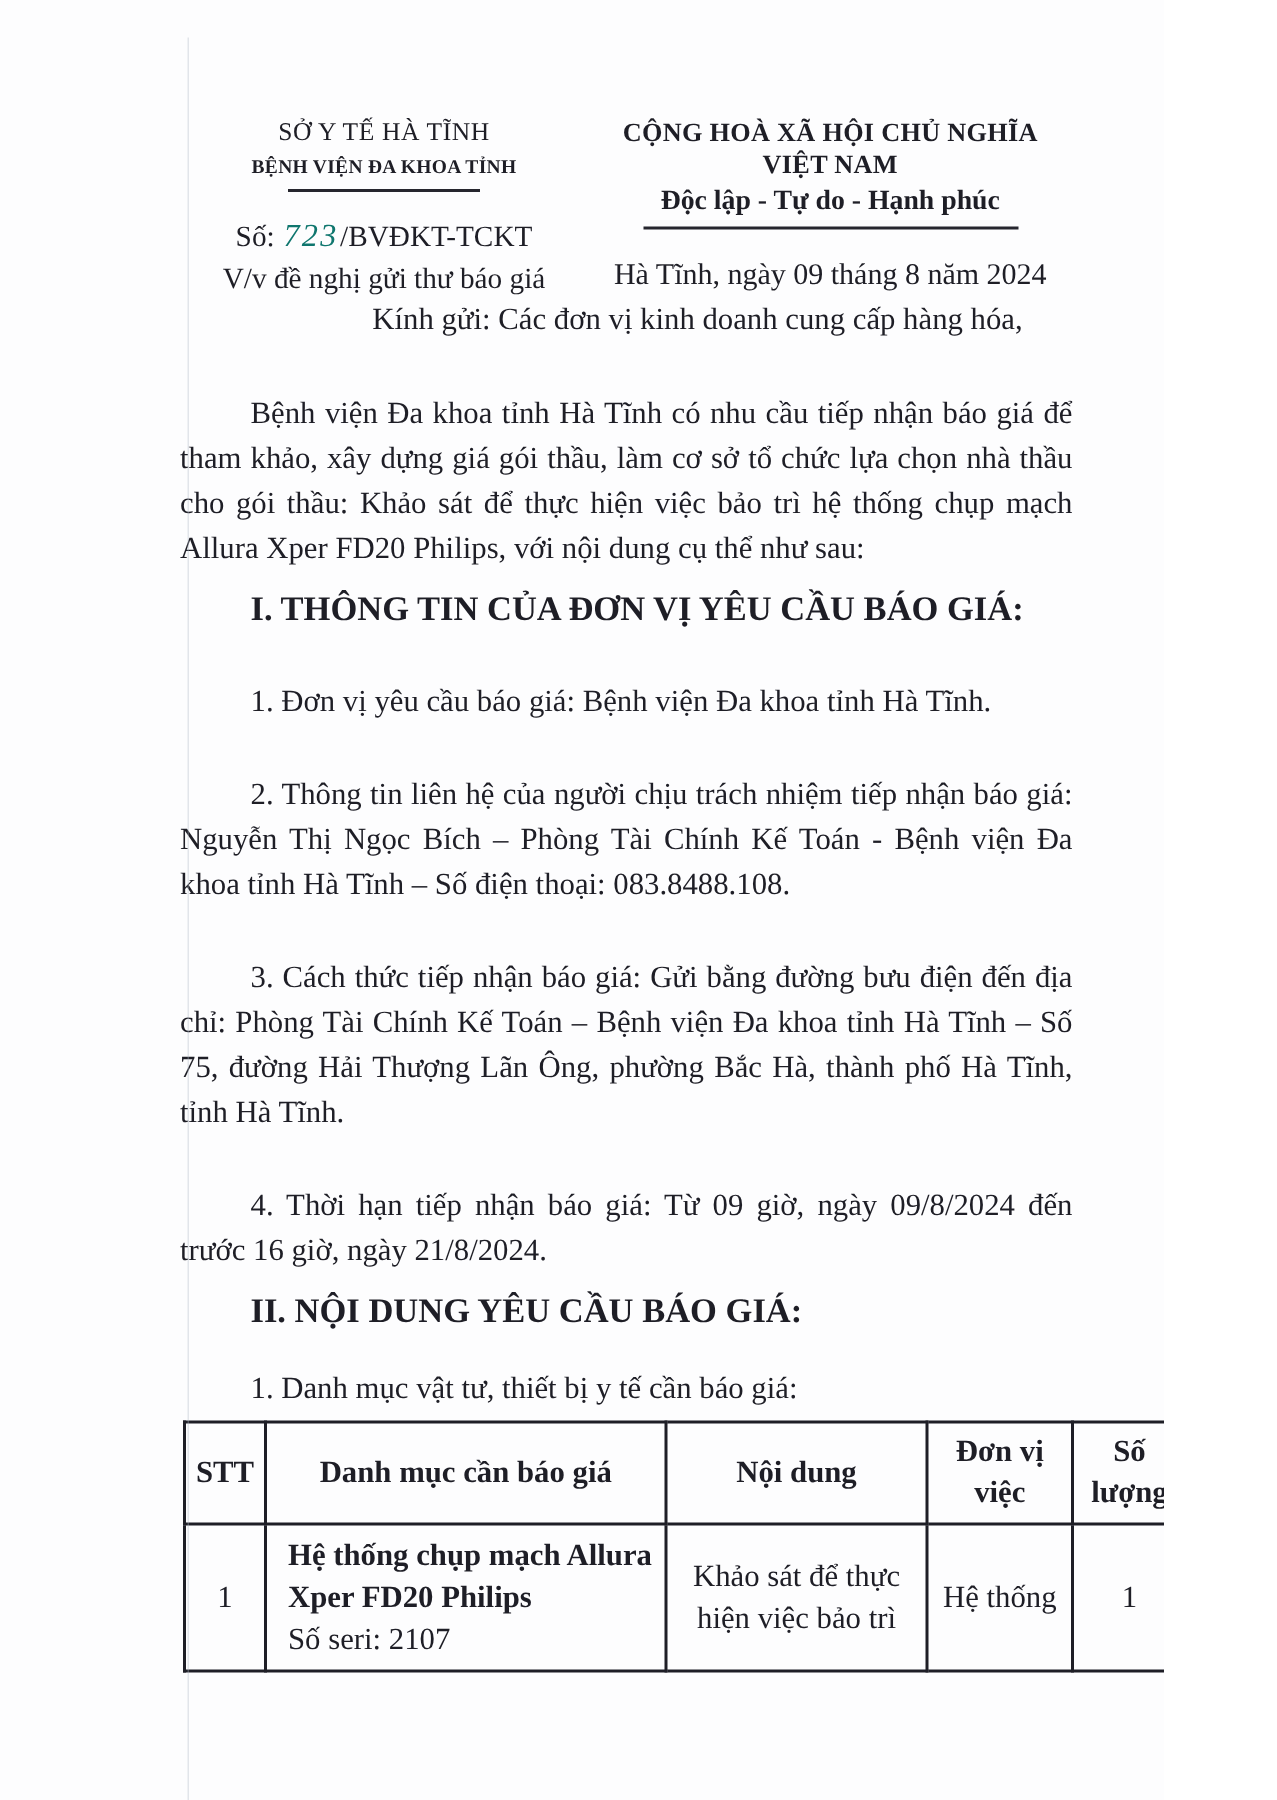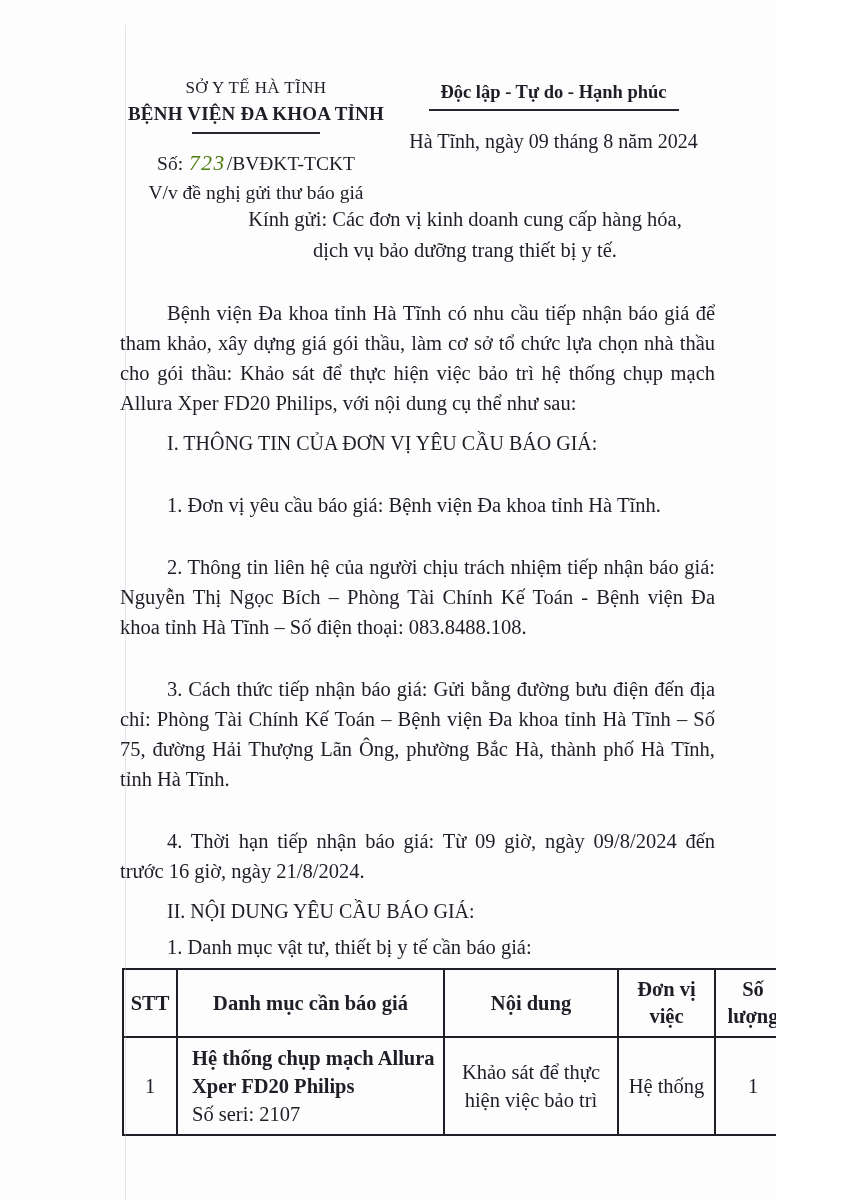--- a/index.html
+++ b/index.html
@@ -19,27 +19,27 @@
     position: absolute;
     left: 125px; top: 25px; bottom: 0;
     width: 1px;
     background: rgba(175, 182, 198, 0.35);
   }
   
   .doc-header { display: flex; }
   .hdr-left  { width: 272px; text-align: center; flex: none; }
   .hdr-right { flex: 1; text-align: center; }
   .org-sup   { font-size: 17px; letter-spacing: 0.4px; }
-  .org-main  { font-size: 19px; font-weight: bold; margin-top: 5px; letter-spacing: 0.2px; }
+  .org-main  { font-size: 13px; font-weight: bold; margin-top: 5px; letter-spacing: 0.2px; }
   .rule      { height: 2px; background: #26262e; }
   .rule-left { width: 128px; margin: 7px auto 0; }
   .rule-right{ width: 250px; margin: 6px auto 0; }
   .doc-no    { margin-top: 17px; font-size: 19.5px; }
   .handwritten {
-    color: #4d7c0f;
+    color: #0f766e;
     font-style: italic;
     font-size: 21.5px;
     letter-spacing: 1.5px;
     padding: 0 1px;
   }
   .doc-subject { margin-top: 6px; font-size: 19.5px; }
   .nat-line1 { font-size: 17.5px; font-weight: bold; letter-spacing: 0.2px; }
   .nat-line2 { font-size: 18.5px; font-weight: bold; margin-top: 4px; }
   .dateline  { margin-top: 19px; font-size: 20px; }
   
@@ -52,26 +52,26 @@
   
   .para {
     font-size: 20.5px;
     line-height: 30px;
     text-align: justify;
     margin: 4px 0 0 0;
   }
   .indent { text-indent: 47px; margin-top: 32px; }
   .intro  { }
   .sec-heading {
-    font-size: 20px;
-    font-weight: normal;
+    font-size: 23px;
+    font-weight: bold;
     line-height: 30px;
     margin: 10px 0 0 47px;
   }
-  .sec2-intro { margin-top: 6px; margin-left: 47px; text-align: left; }
+  .sec2-intro { margin-top: 22px; margin-left: 47px; text-align: left; }
   
   .quote-table {
     margin: 6px 0 0 2px;
     border-collapse: collapse;
     table-layout: fixed;
     width: 668px;
   }
   .quote-table th, .quote-table td {
     border: 2px solid #1e1e26;
     font-size: 20.5px;
@@ -104,29 +104,29 @@
       <div class="org-sup">SỞ Y TẾ HÀ TĨNH</div>
       <div class="org-main">BỆNH VIỆN ĐA KHOA TỈNH</div>
       <div class="rule rule-left"></div>
       <div class="doc-no">
         <span>Số:</span>
         <span class="handwritten">723</span><span>/BVĐKT-TCKT</span>
       </div>
       <div class="doc-subject">V/v đề nghị gửi thư báo giá</div>
     </div>
     <div class="hdr-right">
+      <div class="nat-line1">CỘNG HOÀ XÃ HỘI CHỦ NGHĨA VIỆT NAM</div>
       <div class="nat-line2">Độc lập - Tự do - Hạnh phúc</div>
       <div class="rule rule-right"></div>
       <div class="dateline">Hà Tĩnh, ngày 09 tháng 8 năm 2024</div>
     </div>
   </header>
 
   <div class="salutation">
     <div>Kính gửi: Các đơn vị kinh doanh cung cấp hàng hóa,</div>
-    <div>dịch vụ bảo dưỡng trang thiết bị y tế.</div>
   </div>
 
   <p class="para indent intro">Bệnh viện Đa khoa tỉnh Hà Tĩnh có nhu cầu tiếp nhận báo giá để tham khảo, xây dựng giá gói thầu, làm cơ sở tổ chức lựa chọn nhà thầu cho gói thầu: Khảo sát để thực hiện việc bảo trì hệ thống chụp mạch Allura Xper FD20 Philips, với nội dung cụ thể như sau:</p>
 
   <h3 class="sec-heading">I. THÔNG TIN CỦA ĐƠN VỊ YÊU CẦU BÁO GIÁ:</h3>
   <p class="para indent">1. Đơn vị yêu cầu báo giá: Bệnh viện Đa khoa tỉnh Hà Tĩnh.</p>
   <p class="para indent">2. Thông tin liên hệ của người chịu trách nhiệm tiếp nhận báo giá: Nguyễn Thị Ngọc Bích – Phòng Tài Chính Kế Toán - Bệnh viện Đa khoa tỉnh Hà Tĩnh – Số điện thoại: 083.8488.108.</p>
   <p class="para indent">3. Cách thức tiếp nhận báo giá: Gửi bằng đường bưu điện đến địa chỉ: Phòng Tài Chính Kế Toán – Bệnh viện Đa khoa tỉnh Hà Tĩnh – Số 75, đường Hải Thượng Lãn Ông, phường Bắc Hà, thành phố Hà Tĩnh, tỉnh Hà Tĩnh.</p>
   <p class="para indent">4. Thời hạn tiếp nhận báo giá: Từ 09 giờ, ngày 09/8/2024 đến trước 16 giờ, ngày 21/8/2024.</p>
 

